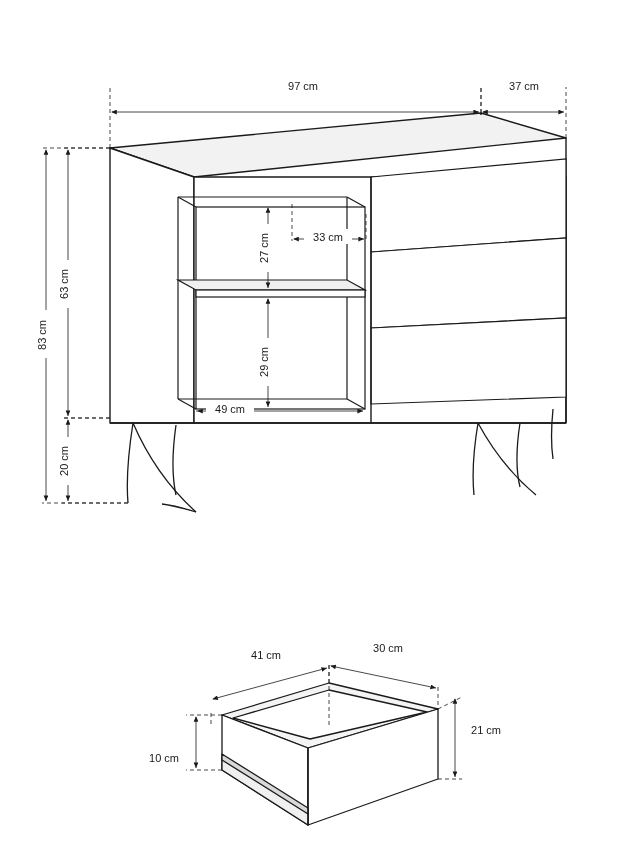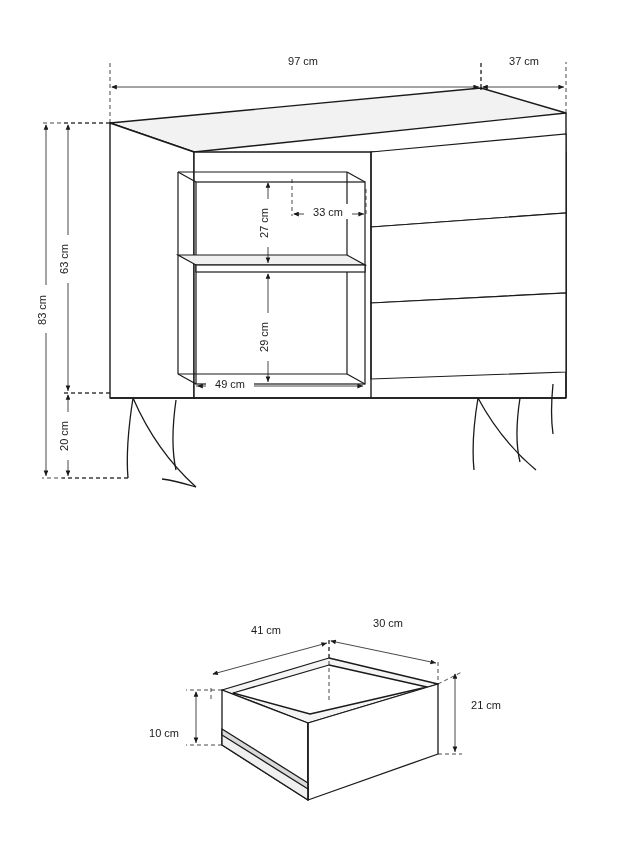--- a/index.html
+++ b/index.html
@@ -10,20 +10,21 @@
   body {
     width: 618px;
     height: 855px;
     font-family: "Liberation Sans", sans-serif;
     position: relative;
     overflow: hidden;
   }
   .stage {
     position: absolute;
     inset: 0;
+    margin-top: 25px;
   }
   svg.diagram {
     position: absolute;
     top: 0;
     left: 0;
     width: 618px;
     height: 855px;
   }
   .dimlabel {
     font-family: "Liberation Sans", sans-serif;

